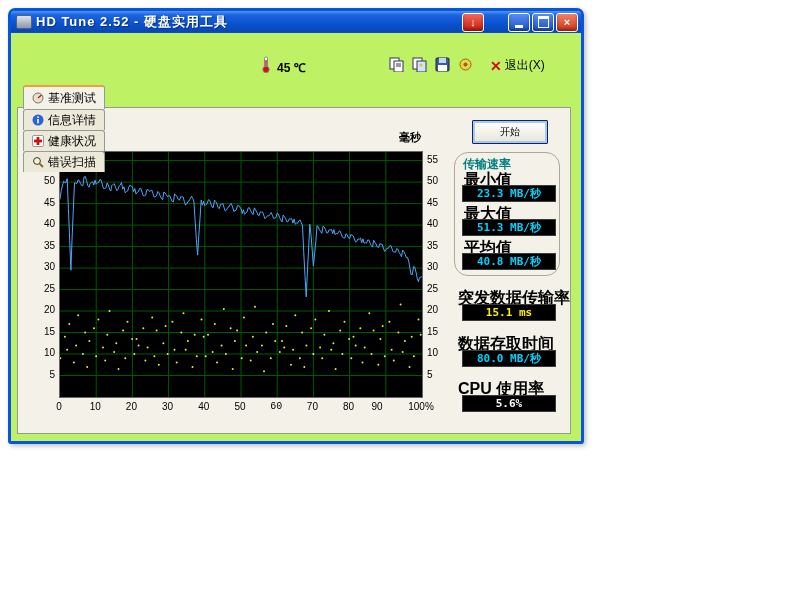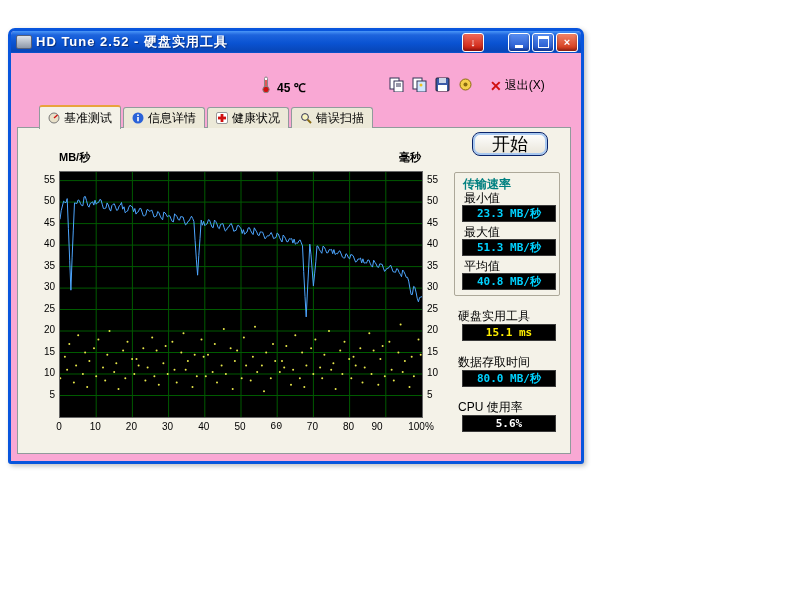--- a/index.html
+++ b/index.html
@@ -1,20 +1,20 @@
 <!DOCTYPE html>
 <html><head>
 <meta charset="utf-8">
 <style>
   html,body{margin:0;padding:0;background:#fff;}
   .canvas{position:relative;width:800px;height:600px;background:#ffffff;overflow:hidden;
           font-family:"Liberation Sans",sans-serif;}
   
-  .window{position:absolute;left:8px;top:8px;width:570px;height:430px;background:#f9a8d4;
-          border:3px solid #0855DD;border-radius:7px 7px 3px 3px;box-shadow:2px 2px 5px rgba(0,0,0,.25);margin-top:20px;}
+  .window{position:absolute;left:8px;top:8px;width:570px;height:430px;background:#bef264;
+          border:3px solid #0855DD;border-radius:7px 7px 3px 3px;box-shadow:2px 2px 5px rgba(0,0,0,.25);}
   .titlebar{height:22px;margin:-0px;border-radius:4px 4px 0 0;display:flex;align-items:center;padding:0 3px;
             background:linear-gradient(180deg,#4a96f8 0%,#1d64dd 18%,#0a53d2 55%,#0846b8 92%,#0a55d0 100%);}
   .title-icon{width:14px;height:12px;margin:0 4px 0 2px;background:linear-gradient(180deg,#dfe3ea,#8e98a8);
               border:1px solid #56607a;border-radius:2px;}
   .title-text{color:#fff;font-weight:bold;font-size:13px;text-shadow:1px 1px 1px #0a2f7a;letter-spacing:1px;white-space:nowrap;}
   .tb-spacer{flex:1;}
   .tb-btn{width:20px;height:17px;border-radius:3px;margin-left:2px;display:flex;align-items:center;justify-content:center;
           border:1px solid #fff;box-shadow:inset 0 -2px 3px rgba(0,0,30,.35);color:#fff;font-size:11px;line-height:1;cursor:pointer;}
   .btn-capture{background:linear-gradient(180deg,#f06a5a,#c81808);margin-right:22px;font-weight:bold;}
   .btn-blue{background:linear-gradient(180deg,#5a8ef0,#1c50c8);}
@@ -28,41 +28,41 @@
   .combo-btn{width:17px;height:17px;margin:1px;background:linear-gradient(180deg,#E6F0FC,#BcD4F2);
              border:1px solid #86A7C8;border-radius:2px;display:flex;align-items:center;justify-content:center;}
   .combo-arrow{width:0;height:0;border-left:4px solid transparent;border-right:4px solid transparent;border-top:5px solid #16335c;}
   .thermo{position:absolute;left:249px;top:45px;}
   .temp-text{position:absolute;left:266px;top:48px;font-size:12px;font-weight:bold;}
   .tool-icons{position:absolute;left:377px;top:45px;display:flex;gap:6px;}
   .ticon{width:17px;height:17px;display:flex;align-items:center;justify-content:center;cursor:pointer;}
   .exit-btn{position:absolute;left:479px;top:46px;display:flex;align-items:center;gap:3px;font-size:12px;cursor:pointer;}
   .exit-x{color:#d01010;font-weight:bold;font-size:14px;line-height:1;}
   
-  .tabs{position:absolute;left:28px;top:76px;display:flex;z-index:3;}
+  .tabs{position:absolute;left:12px;top:76px;display:flex;z-index:3;flex-direction:column;}
   .tab{height:20px;padding:0 8px;display:flex;align-items:center;gap:4px;font-size:12px;background:#ECE9D8;
        border:1px solid #919B9C;border-bottom:none;border-radius:3px 3px 0 0;margin-right:2px;cursor:pointer;color:#000;}
   .tab.active{height:22px;margin-top:-2px;background:#F4F2E8;border-top:2px solid #E8A33D;position:relative;z-index:4;}
   
   .content{position:absolute;left:6px;top:96px;width:552px;height:325px;background:#F4F2E8;
            border:1px solid #919B9C;z-index:2;}
   
   .axis-title{position:absolute;font-size:11px;font-weight:bold;color:#000;}
   .plot{position:absolute;left:41px;top:43px;width:362px;height:245px;background:#000;border:1px solid #666;}
   .ytick{position:absolute;font-size:10px;color:#000;}
   .ytick.left{left:11px;width:26px;text-align:right;}
   .ytick.right{left:409px;width:26px;text-align:left;}
   .xtick{position:absolute;top:293px;width:32px;text-align:center;font-size:10px;color:#000;}
   
-  .start-btn{position:absolute;left:454px;top:4px;width:74px;height:22px;background:linear-gradient(180deg,#ffffff,#E8E4D8);
-             border:1px solid #0A246A;border-radius:8px;box-shadow:inset 0 0 0 2px #A8C8F0;
-             font-size:18px;display:flex;align-items:center;justify-content:center;cursor:pointer;}
-  .groupbox{position:absolute;left:436px;top:44px;width:104px;height:122px;border:1px solid #ACA899;border-radius:2px;}
+  .start-btn{position:absolute;left:454px;top:12px;width:74px;height:22px;background:linear-gradient(180deg,#ffffff,#E8E4D8);
+             border:1px solid #0A246A;border-radius:1px;box-shadow:inset 0 0 0 2px #A8C8F0;
+             font-size:10px;display:flex;align-items:center;justify-content:center;cursor:pointer;}
+  .groupbox{position:absolute;left:436px;top:44px;width:104px;height:122px;border:1px solid #ACA899;border-radius:14px;}
   .grp-title{position:absolute;left:8px;top:3px;font-size:12px;font-weight:bold;color:#008080;}
-  .stat-label{position:absolute;font-size:12px;color:#000;}
+  .stat-label{position:absolute;font-size:16px;color:#000;font-weight:bold;}
   .valbox{position:absolute;width:92px;height:15px;background:#000;border:1px solid #3a3a3a;
           font-family:"DejaVu Sans Mono",monospace;font-size:11px;font-weight:bold;
           display:flex;align-items:center;justify-content:center;}
   .val-cyan{color:#00d2ff;}
   .val-yellow{color:#ffee00;text-align:right;}
   .val-white{color:#ffffff;}
 </style>
 </head>
 <body>
 
@@ -361,21 +361,21 @@
       <div class="groupbox">
         <div class="grp-title">传输速率</div>
       </div>
       <div class="stat-label" style="left:446px;top:62px;">最小值</div>
       <div class="valbox val-cyan" style="left:444px;top:77px;">23.3 MB/秒</div>
       <div class="stat-label" style="left:446px;top:96px;text-align:center;">最大值</div>
       <div class="valbox val-cyan" style="left:444px;top:111px;">51.3 MB/秒</div>
       <div class="stat-label" style="left:446px;top:130px;">平均值</div>
       <div class="valbox val-cyan" style="left:444px;top:145px;">40.8 MB/秒</div>
 
-      <div class="stat-label" style="left:440px;top:180px;">硬盘实用工具</div>
+      <div class="stat-label" style="left:440px;top:180px;">突发数据传输率</div>
       <div class="valbox val-yellow" style="left:444px;top:196px;">15.1 ms</div>
 
       <div class="stat-label" style="left:440px;top:226px;">数据存取时间</div>
       <div class="valbox val-cyan" style="left:444px;top:242px;">80.0 MB/秒</div>
 
       <div class="stat-label" style="left:440px;top:271px;">CPU 使用率</div>
       <div class="valbox val-white" style="left:444px;top:287px;">5.6%</div>
     </div>
 
   </div>

